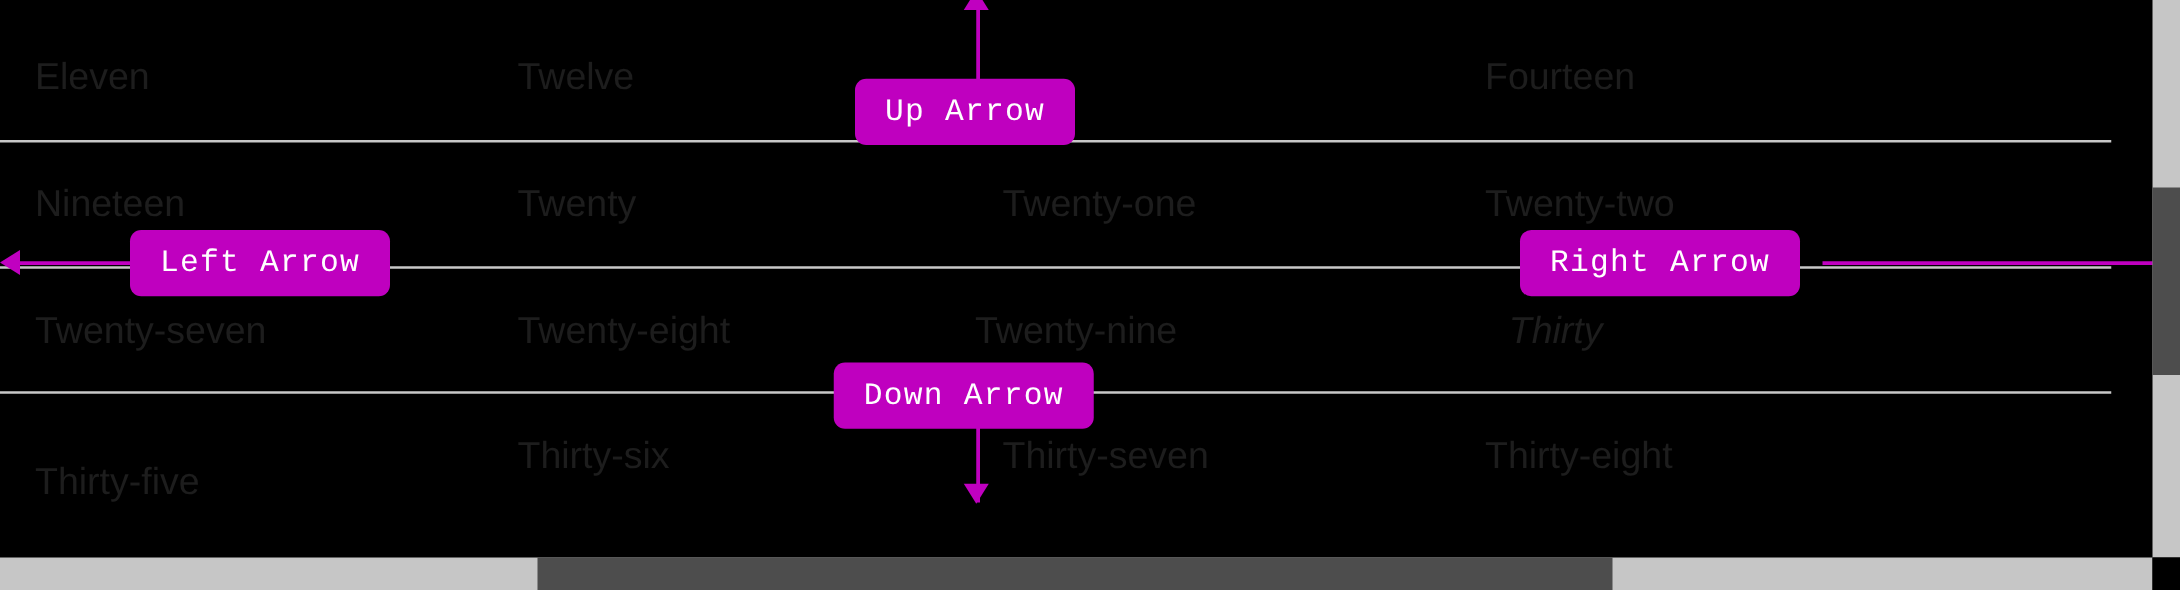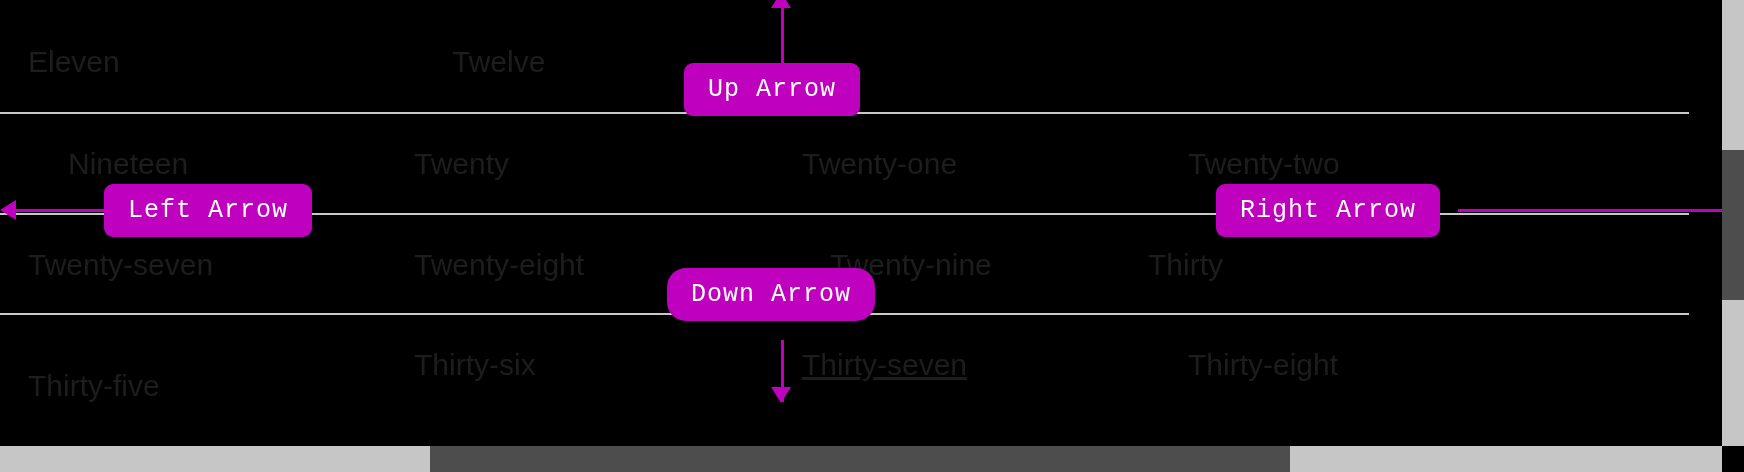--- a/index.html
+++ b/index.html
@@ -134,49 +134,50 @@
   }
 </style>
 </head>
 <body>
 
 <div id="viewport">
 
   <div id="content">
       <div class="grid-row" style="top: 12px;">
         <div class="cell" style="left: 28px;">Eleven</div>
-        <div class="cell" style="left: 414px; margin-left: 38px;">Twelve</div>
+        <div class="cell" style="left: 414px;">Twelve</div>
+        <div class="cell" style="left: 1188px;">Fourteen</div>
       </div>
       <div class="grid-row with-rule" style="top: 112px;">
-        <div class="cell" style="left: 28px; margin-left: 40px;">Nineteen</div>
+        <div class="cell" style="left: 28px;">Nineteen</div>
         <div class="cell" style="left: 414px;">Twenty</div>
         <div class="cell" style="left: 802px;">Twenty-one</div>
         <div class="cell" style="left: 1188px;">Twenty-two</div>
       </div>
       <div class="grid-row with-rule" style="top: 213px;">
         <div class="cell" style="left: 28px;">Twenty-seven</div>
         <div class="cell" style="left: 414px; text-align: right;">Twenty-eight</div>
-        <div class="cell" style="left: 830px; text-align: right;">Twenty-nine</div>
-        <div class="cell" style="left: 1148px;">Thirty</div>
+        <div class="cell" style="left: 780px; text-align: right;">Twenty-nine</div>
+        <div class="cell" style="left: 1207px; font-style: italic;">Thirty</div>
       </div>
       <div class="grid-row with-rule" style="top: 313px;">
         <div class="cell" style="left: 28px; margin-top: 21px;">Thirty-five</div>
         <div class="cell" style="left: 414px;">Thirty-six</div>
-        <div class="cell" style="left: 802px; text-decoration: underline;">Thirty-seven</div>
+        <div class="cell" style="left: 802px;">Thirty-seven</div>
         <div class="cell" style="left: 1188px;">Thirty-eight</div>
       </div>
     </div>
 
   <div id="arrow-layer">
       <div class="arrow-line vertical" style="left: 781px; top: 0px; height: 64px;"></div>
       <div class="arrow-head up" style="left: 771px; top: -8px;"></div>
       <div class="arrow-label" style="left: 684px; top: 63px;">Up Arrow</div>
       <div class="arrow-line vertical" style="left: 781px; top: 340px; height: 62px;"></div>
       <div class="arrow-head down" style="left: 771px; top: 387px;"></div>
-      <div class="arrow-label" style="left: 667px; top: 268px; border-radius: 19px;">Down Arrow</div>
+      <div class="arrow-label" style="left: 667px; top: 290px;">Down Arrow</div>
       <div class="arrow-line horizontal" style="top: 209px; left: 8px; width: 100px;"></div>
       <div class="arrow-head left" style="left: 0px; top: 200px;"></div>
       <div class="arrow-label" style="left: 104px; top: 184px;">Left Arrow</div>
       <div class="arrow-line horizontal" style="top: 209px; left: 1458px; width: 270px;"></div>
       <div class="arrow-head right" style="left: 1728px; top: 200px;"></div>
       <div class="arrow-label" style="left: 1216px; top: 184px; text-align: right;">Right Arrow</div>
     </div>
 
   <div id="vscroll-track">
     <div id="vscroll-thumb" style="top: 150px; height: 150px;"></div>

